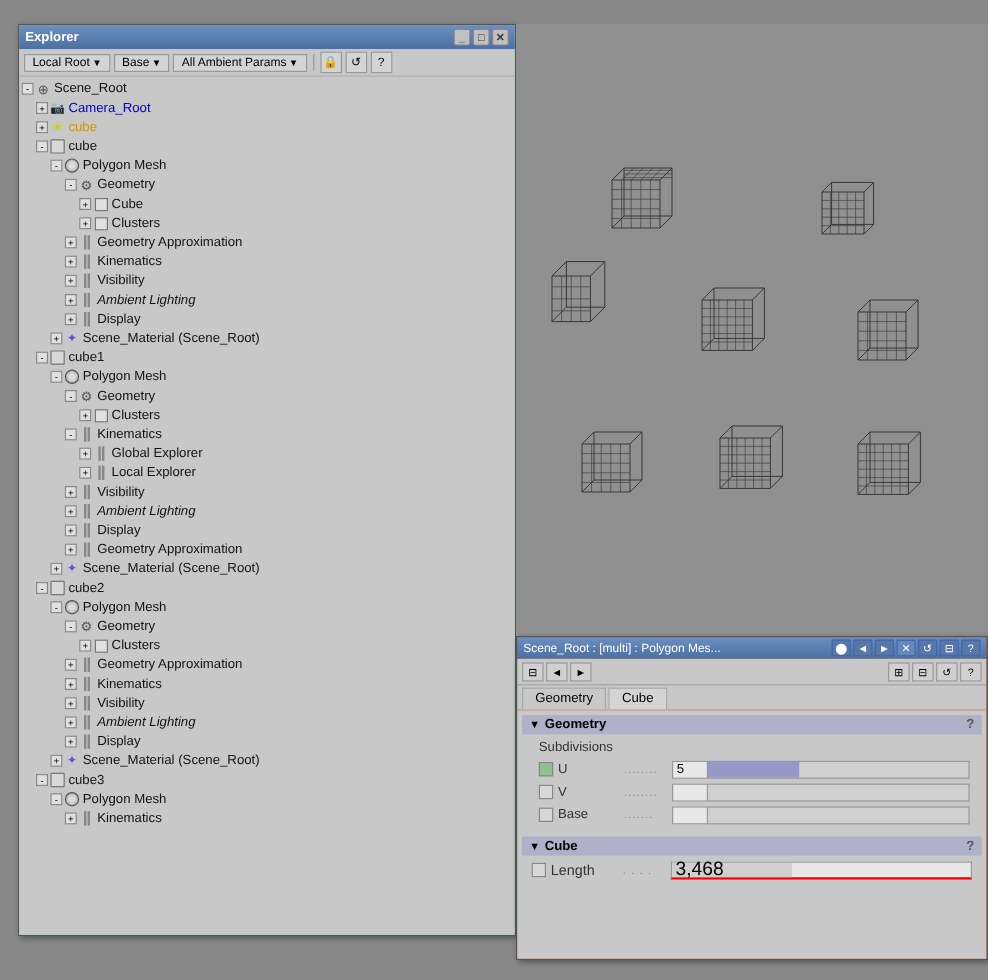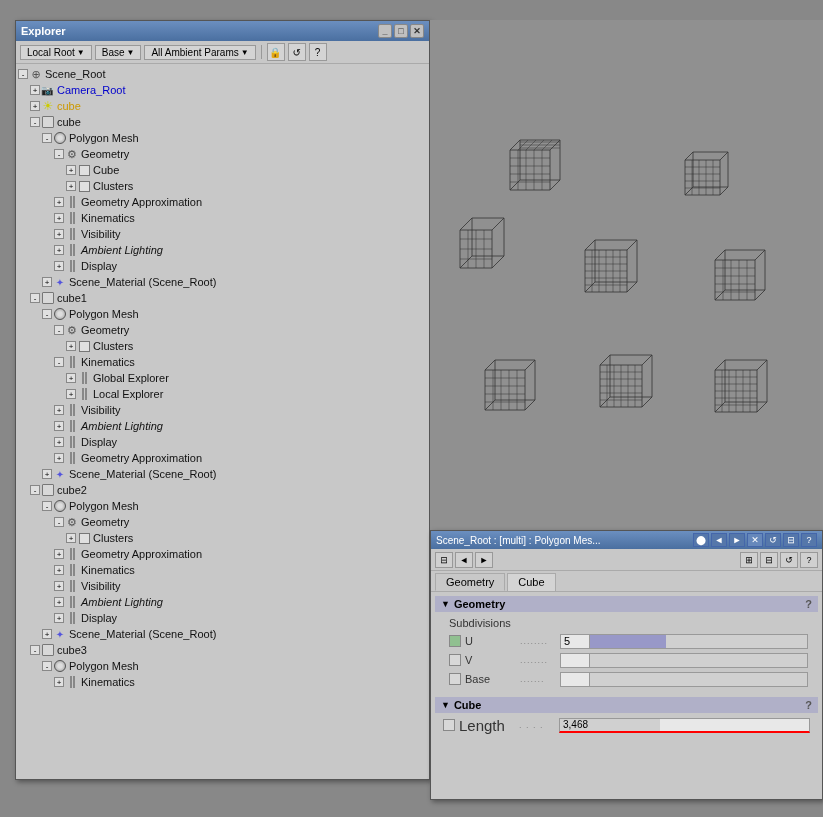--- a/index.html
+++ b/index.html
@@ -924,23 +924,23 @@
     <div class="section-header" style="margin-top:4px">
       <span style="display:flex;align-items:center;gap:4px">
         <span style="font-size:9px">▼</span>
         <span>Cube</span>
       </span>
       <span class="section-question">?</span>
     </div>
 
     <div class="prop-row" style="padding: 3px 8px;">
       <div class="prop-checkbox" style="background:#d8d8d8"></div>
-      <span style="width:60px;font-size:15px;color:#333;flex-shrink:0;">Length</span>
+      <span style="width:60px;font-size:12px;color:#333;flex-shrink:0;">Length</span>
       <span class="prop-dots" style="width:30px">. . . .</span>
       <div style="flex:1;display:flex;align-items:center;">
         <div style="position:relative;flex:1;height:15px;background:#e8e8e8;border:1px solid #999;border-bottom:2px solid red;display:flex;align-items:center;">
-          <span style="font-size:10px;padding:0 3px;z-index:1;position:relative;">3,468</span>
+          <span style="font-size:16px;padding:0 3px;z-index:1;position:relative;">3,468</span>
           <div style="position:absolute;left:0;top:0;height:100%;width:40%;background:#d0d0d0;"></div>
         </div>
       </div>
     </div>
   </div>
 </div>
 
 </body></html>

